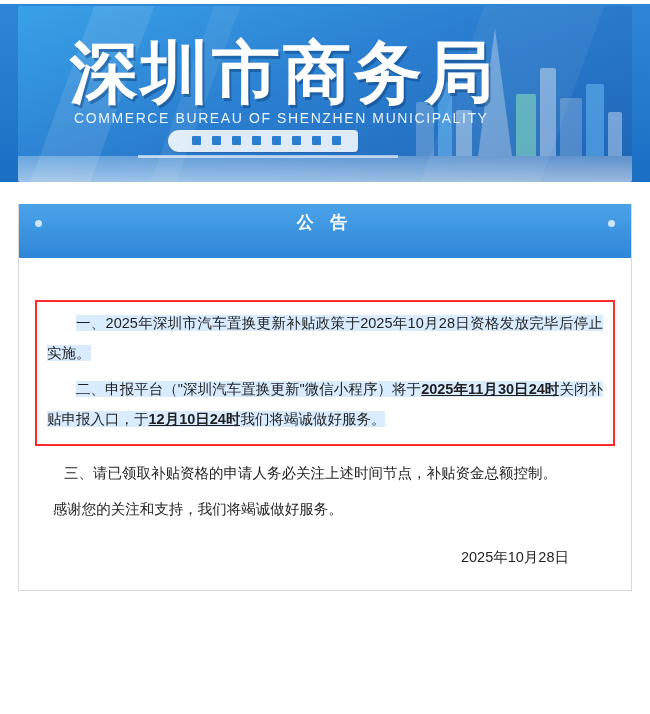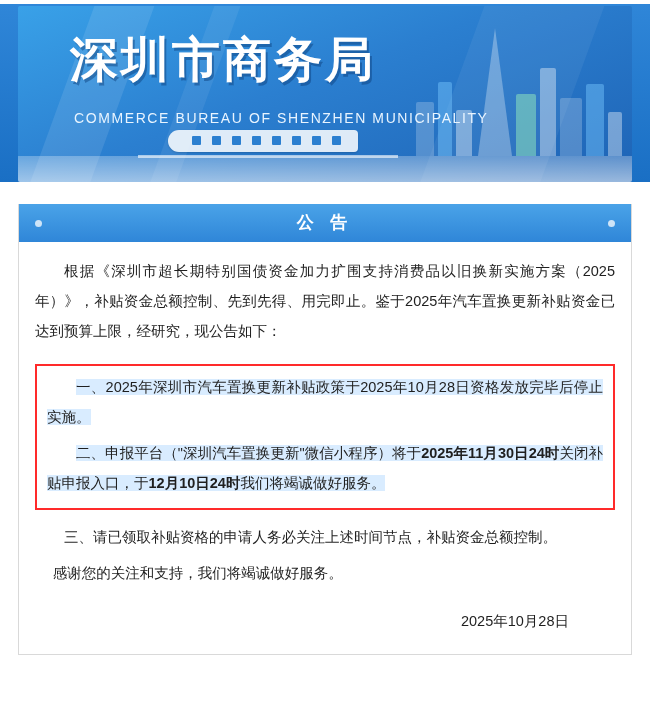--- a/index.html
+++ b/index.html
@@ -43,21 +43,21 @@
   .s1 { left: 40px;  top: -20px; width: 60px;  height: 240px; }
   .s2 { left: 160px; top: -20px; width: 26px;  height: 240px; background: rgba(255,255,255,0.07); }
   .s3 { left: 430px; top: -20px; width: 120px; height: 240px; background: rgba(255,255,255,0.06); }
 
   .banner-title {
     position: absolute;
     left: 52px;
     top: 22px;
     font-family: "DejaVu Sans", "Liberation Sans", sans-serif;
     font-weight: bold;
-    font-size: 48px;
+    font-size: 68px;
     letter-spacing: 3px;
     color: #ffffff;
     text-shadow: 2px 3px 0 rgba(10,60,120,0.45);
     white-space: nowrap;
   }
   .banner-sub {
     position: absolute;
     left: 56px;
     top: 104px;
     font-size: 14px;
@@ -104,21 +104,21 @@
     background: #fff;
   }
   .card {
     margin: 22px 18px 0 18px;
     border: 1px solid #d9d9d9;
     border-top: none;
     background: #fff;
   }
   .card-header {
     position: relative;
-    height: 38px;
+    height: 54px;
     background: linear-gradient(180deg, #4aa3e8 0%, #2f86d8 100%);
     color: #fff;
     text-align: center;
     line-height: 38px;
     font-size: 17px;
     font-weight: bold;
     letter-spacing: 6px;
   }
   .dot {
     position: absolute;
@@ -135,24 +135,24 @@
     font-size: 14.5px;
     line-height: 30px;
     color: #1f1f1f;
   }
   .para { text-indent: 2em; margin: 0 0 6px 0; text-align: justify; }
   .para.noindent { text-indent: 0; }
 
   .highlight-box {
     border: 2px solid #ff2a2a;
     padding: 6px 10px 4px 10px;
-    margin: 18px 0 12px 0;
+    margin: 28px 0 12px 0;
   }
   .hl-line { background: #d9ecff; }
-  .para b { font-weight: bold; }
+  .para b { font-weight: bold; text-decoration: underline; }
 
   .sign {
     text-align: right;
     margin-top: 18px;
     padding-right: 46px;
     font-size: 14.5px;
   }
 </style>
 </head>
 <body>
@@ -197,21 +197,20 @@
   <div class="card">
 
     <div class="card-header">
       <span class="dot left"></span>
       <span>公 告</span>
       <span class="dot right"></span>
     </div>
 
     <div class="card-body">
 
-      <p class="para">根据《深圳市超长期特别国债资金加力扩围支持消费品以旧换新实施方案（2025年）》，补贴资金总额控制、先到先得、用完即止。鉴于2025年汽车置换更新补贴资金已达到预算上限，经研究，现公告如下：</p>
 
       <div class="highlight-box">
         <p class="para">
           <span class="hl-line">一、2025年深圳市汽车置换更新补贴政策于</span><span class="hl-line">2025年10月28日</span><span class="hl-line">资格发放完毕后停止实施。</span>
         </p>
         <p class="para">
           <span class="hl-line">二、申报平台（"深圳汽车置换更新"微信小程序）将于</span><b class="hl-line">2025年11月30日24时</b><span class="hl-line">关闭补贴申报入口，于</span><b class="hl-line">12月10日24时</b><span class="hl-line">我们将竭诚做好服务。</span>
         </p>
       </div>
 

